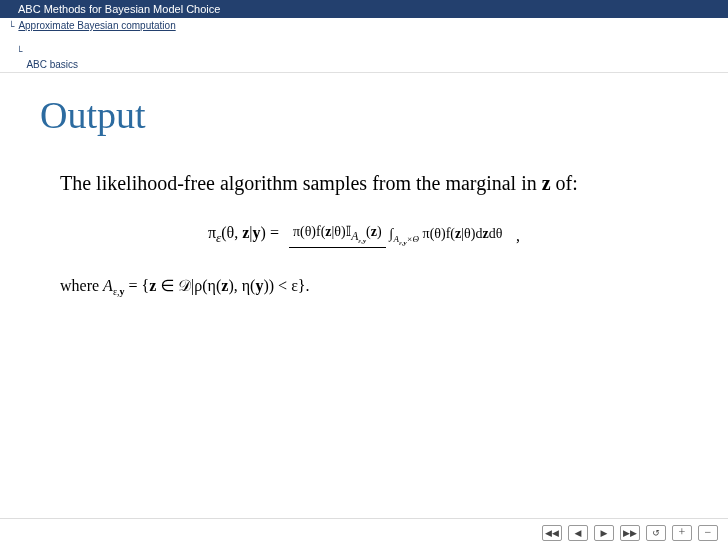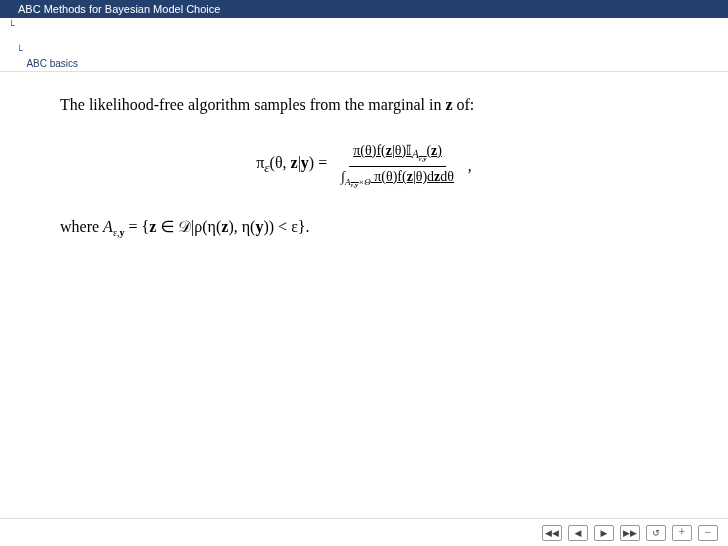--- a/index.html
+++ b/index.html
@@ -52,44 +52,43 @@
 
     .section-title {
       font-size: 38px;
       font-weight: normal;
       color: #2c6ba0;
       margin-bottom: 30px;
       font-family: 'Computer Modern', Georgia, serif;
     }
 
     .content-text {
-      font-size: 16px;
+      font-size: 20px;
       line-height: 1.6;
       margin-bottom: 20px;
       margin-left: 20px;
     }
 
     .math-block {
       display: flex;
       justify-content: center;
       margin: 24px 0;
     }
 
     .math-formula {
       font-size: 15px;
       font-family: 'Computer Modern', Georgia, serif;
     }
 
     .frac {
       display: inline-flex;
-      flex-direction: column;
+      flex-direction: row;
       align-items: center;
       vertical-align: middle;
       margin: 0 2px;
-      text-decoration: underline;
     }
 
     .frac .numerator {
       border-bottom: 1px solid #000;
       padding: 0 4px 2px 4px;
       font-size: 14px;
     }
 
     .frac .denominator {
       padding: 2px 4px 0 4px;
@@ -153,29 +152,31 @@
 </head>
 <body>
 
 <div class="nav-bar">
   <span>ABC Methods for Bayesian Model Choice</span>
 </div>
 
 <div class="breadcrumb-area">
   <div class="breadcrumb-row">
     <span class="arrow">└</span>
+    <span style="color:#23406e; text-decoration:underline; cursor:pointer;">Approximate Bayesian computation</span>
   </div>
   <div class="breadcrumb-row" style="margin-left:8px;">
     <span class="arrow">└</span>
     <span style="color:#23406e; cursor:pointer;margin-top:28px;">ABC basics</span>
   </div>
 </div>
 
 <div class="main-content">
 
+  <h1 class="section-title">Output</h1>
 
   <p class="content-text">
     <span>The likelihood-free algorithm samples from the marginal in </span><span class="bold-z">z</span><span> of:</span>
   </p>
 
   <div class="math-block">
     <div class="math-formula">
       
       <span style="vertical-align:middle; font-size:16px;">
         π<sub style="font-style:italic;">ε</sub>(θ,&nbsp;<b>z</b>|<b>y</b>)&nbsp;=&nbsp;

